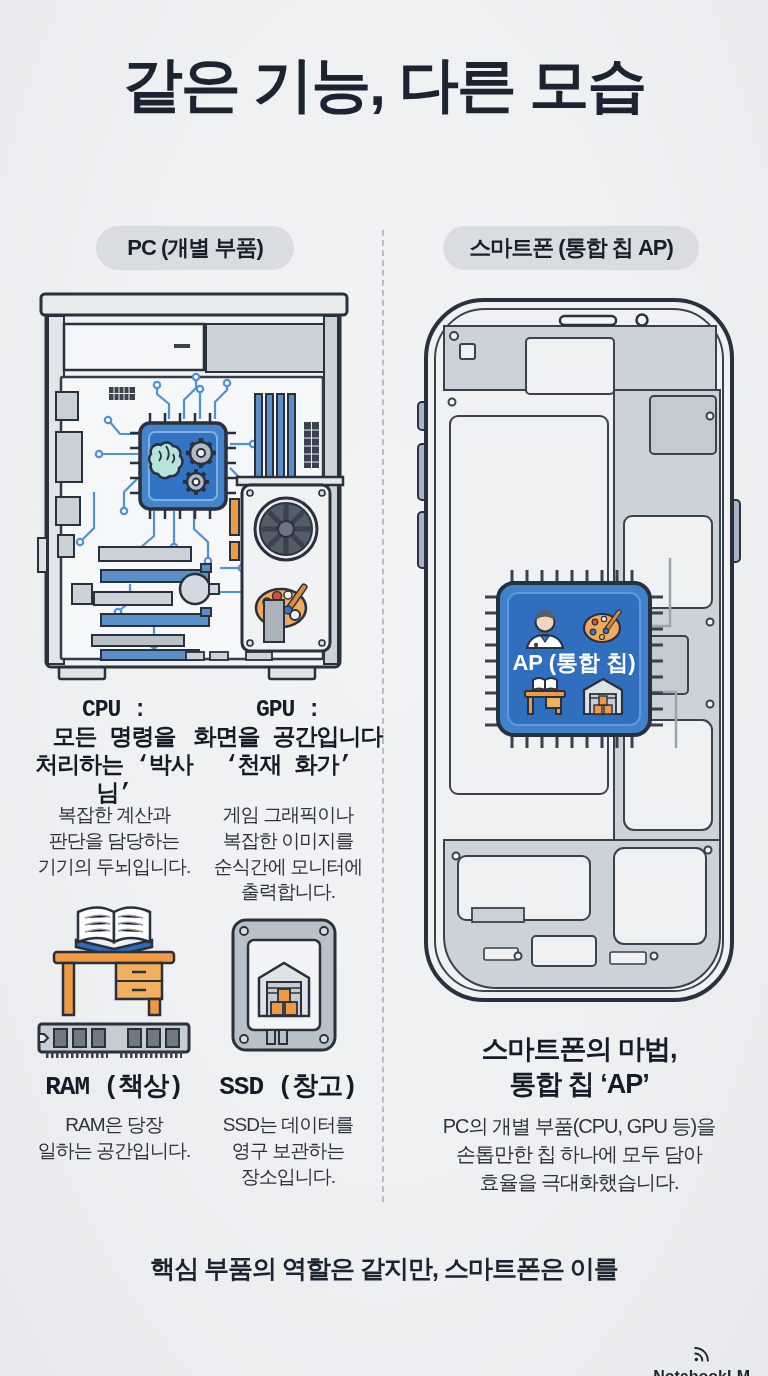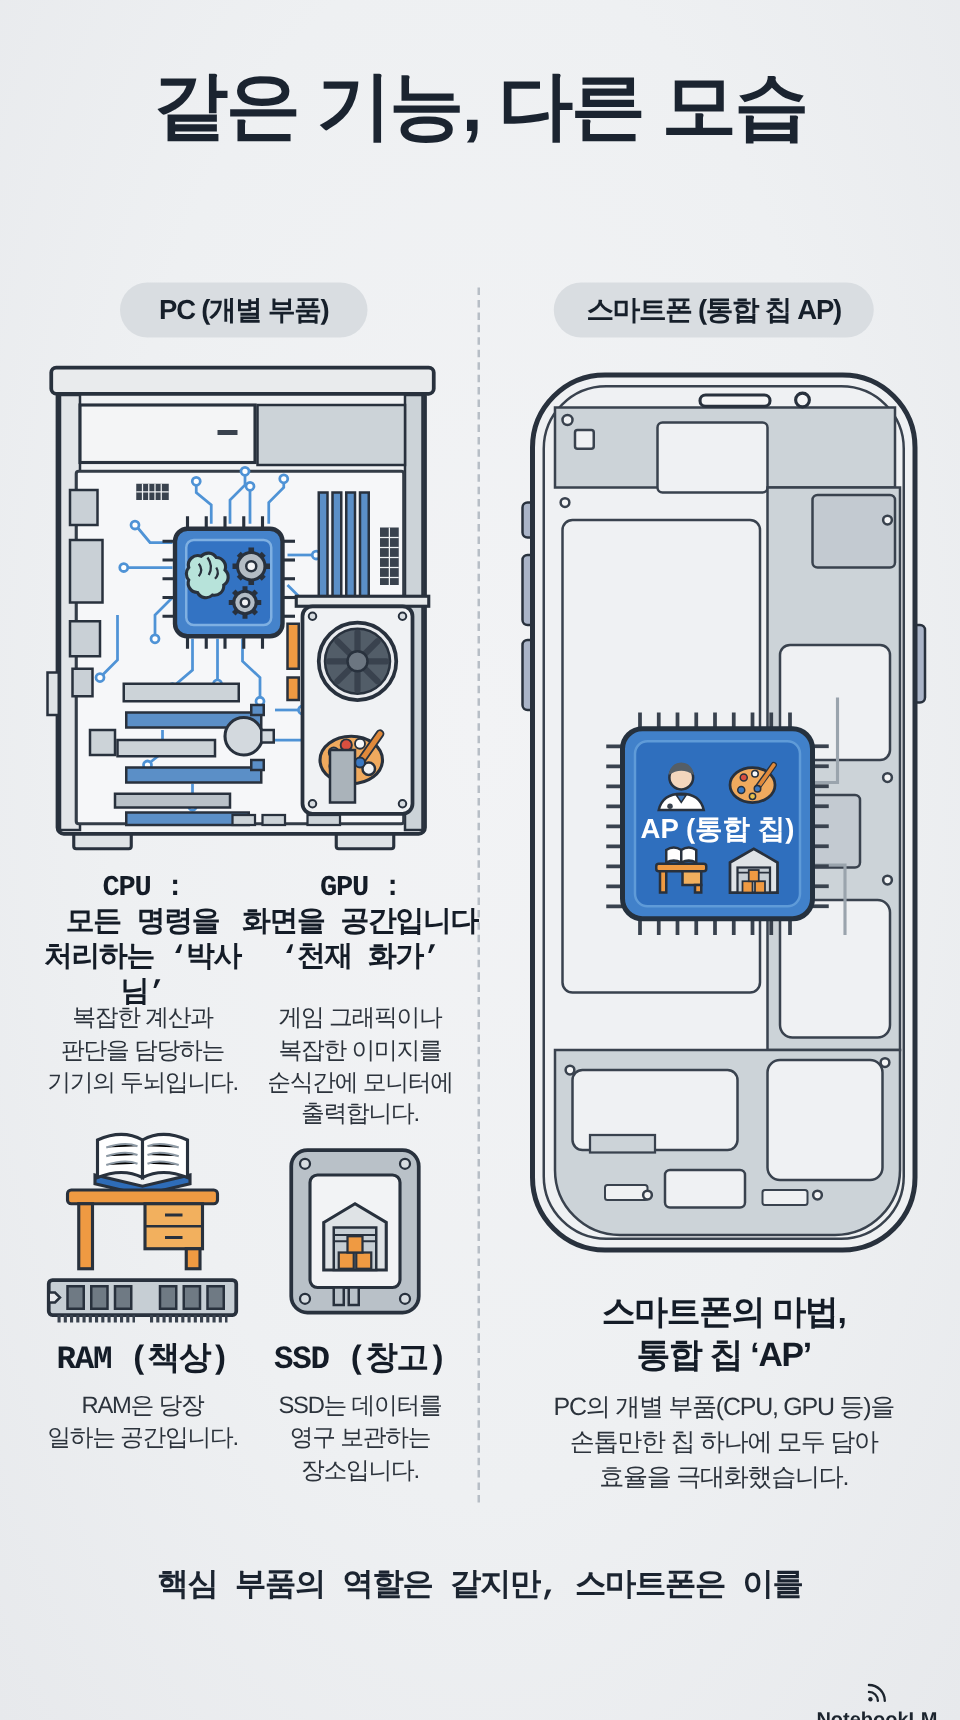--- a/index.html
+++ b/index.html
@@ -43,21 +43,21 @@
   .gpu-title{left:192px;top:696px;width:192px;}
   .cpu-body{left:18px;top:802px;width:192px;}
   .gpu-body{left:192px;top:802px;width:192px;}
   .ram-title{left:18px;top:1072px;width:192px;font-size:26px;}
   .ssd-title{left:192px;top:1072px;width:192px;font-size:26px;}
   .ram-body{left:14px;top:1112px;width:200px;}
   .ssd-body{left:192px;top:1112px;width:192px;}
   .phone-heading{left:416px;top:1032px;width:326px;font-size:27px;font-weight:bold;color:#141c27;line-height:1.3;}
   .phone-body{left:408px;top:1112px;width:342px;font-size:20px;color:#2c333c;line-height:1.4;}
   
-  .footer{position:absolute;left:0;top:1250px;width:768px;text-align:center;color:#1b2430;letter-spacing:-1px;font-family:Liberation Mono, monospace;}
+  .footer{position:absolute;left:0;top:1250px;width:768px;text-align:center;color:#1b2430;letter-spacing:-1px;}
   .footer .f1{font-size:25px;font-weight:600;line-height:1.5;}
   .footer .f2{font-size:25px;font-weight:800;line-height:1.5;}
   .brand{
     position:absolute;right:18px;top:1344px;display:flex;align-items:center;gap:5px;
     color:#1c242e;font-size:16px;font-weight:600;letter-spacing:0;flex-direction:column;
   }
 </style>
 </head>
 <body>
 

